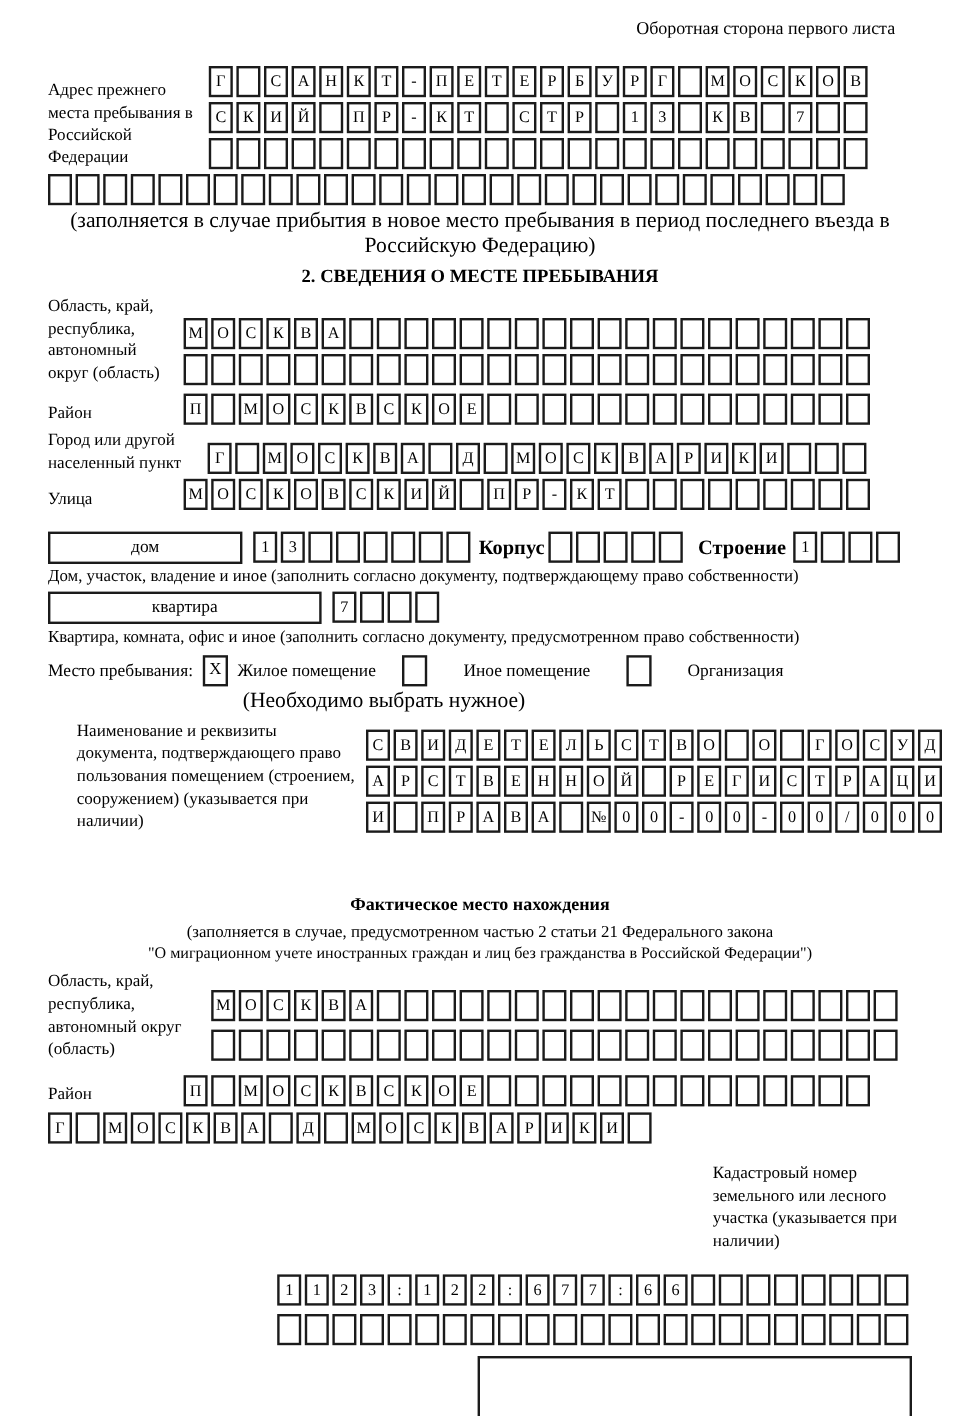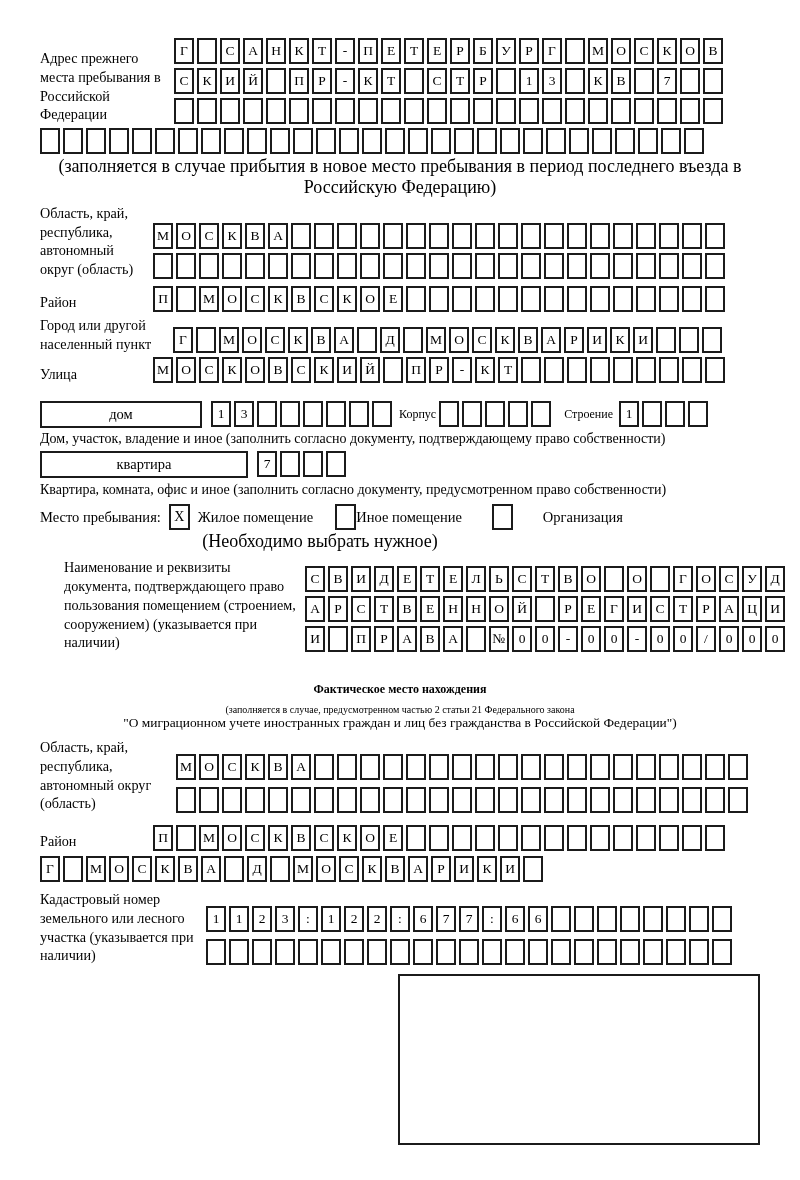--- a/index.html
+++ b/index.html
@@ -38,37 +38,38 @@
   }
   .note{ font-size:18px; text-align:center; }
   .note-left{ font-size:14px; text-align:left; }
   .sec-title{ text-align:center; font-weight:bold; font-size:15.5px; }
 
   .bigbox{
     box-sizing:border-box; border:2px solid #1b1b1b;
     height:27px; line-height:23px; text-align:center; font-size:14.5px;
     flex:0 0 auto;
   }
-  .inline-lbl{ font-size:12px; line-height:27px; flex:0 0 auto; }
+  .inline-lbl{ font-size:17px; line-height:27px; flex:0 0 auto;font-weight:bold; }
   .hrow{ display:flex; align-items:flex-start; }
   .ckbox{
     box-sizing:border-box; width:21px; height:26px; border:2px solid #1b1b1b;
     text-align:center; font-size:14px; line-height:22px; flex:0 0 auto;
   }
   .stay{ display:flex; align-items:center; font-size:14.5px; }
   .stamp{
     box-sizing:border-box; width:362px; height:171px;
     border:2px solid #1b1b1b; margin-left:358px;
   }
 </style>
 </head>
 <body>
 
 <div class="page">
 
+  <div class="hdr">Оборотная сторона первого листа</div>
 
   <div class="field" style="margin-top:22px;">
     <div class="lbl w-prev">Адрес прежнего места пребывания в Российской Федерации</div>
     <div class="rows">
       <div class="boxrow">
           <span class="cbox">Г</span>
           <span class="cbox"></span>
           <span class="cbox">С</span>
           <span class="cbox">А</span>
           <span class="cbox">Н</span>
@@ -172,20 +173,21 @@
       <span class="cbox"></span>
       <span class="cbox"></span>
       <span class="cbox"></span>
       <span class="cbox"></span>
       <span class="cbox"></span>
       <span class="cbox"></span>
       <span class="cbox"></span>
     </div>
   <div class="note" style="margin-top:2px;">(заполняется в случае прибытия в новое место пребывания в период последнего въезда в Российскую Федерацию)</div>
 
+  <div class="sec-title" style="margin-top:7px;">2. СВЕДЕНИЯ О МЕСТЕ ПРЕБЫВАНИЯ</div>
 
   <div class="field" style="margin-top:6px;">
     <div class="lbl w-narrow">Область, край, республика, автономный округ (область)</div>
     <div class="rows">
       <div class="boxrow">
           <span class="cbox">М</span>
           <span class="cbox">О</span>
           <span class="cbox">С</span>
           <span class="cbox">К</span>
           <span class="cbox">В</span>
@@ -356,36 +358,36 @@
     <div class="boxrow" style="margin-left:6px;">
         <span class="cbox">1</span>
         <span class="cbox"></span>
         <span class="cbox"></span>
         <span class="cbox"></span>
       </div>
   </div>
   <div class="note-left" style="margin-top:3px;">Дом, участок, владение и иное (заполнить согласно документу, подтверждающему право собственности)</div>
 
   <div class="hrow" style="margin-top:4px;">
-    <div class="bigbox" style="width:208px;">квартира</div>
+    <div class="bigbox" style="width:228px;">квартира</div>
     <div class="boxrow" style="margin-left:9px;">
         <span class="cbox">7</span>
         <span class="cbox"></span>
         <span class="cbox"></span>
         <span class="cbox"></span>
       </div>
   </div>
   <div class="note-left" style="margin-top:4px;">Квартира, комната, офис и иное (заполнить согласно документу, предусмотренном право собственности)</div>
 
   <div class="stay" style="margin-top:6px;">
     <span>Место пребывания:</span>
     <span class="ckbox" style="margin-left:8px;">X</span>
     <span style="margin-left:8px;">Жилое помещение</span>
     <span class="ckbox" style="margin-left:22px;"></span>
-    <span style="margin-left:0;">Иное помещение</span>
+    <span style="margin-left:30px;">Иное помещение</span>
     <span class="ckbox" style="margin-left:30px;"></span>
     <span style="margin-left:30px;">Организация</span>
   </div>
   <div class="note" style="margin-top:1px; width:560px;">(Необходимо выбрать нужное)</div>
 
   <div class="field" style="margin-top:6px;">
     <div class="lbl w-doc">Наименование и реквизиты документа, подтверждающего право пользования помещением (строением, сооружением) (указывается при наличии)</div>
     <div class="rows">
       <div class="boxrow">
           <span class="cbox">С</span>
@@ -452,22 +454,22 @@
           <span class="cbox">0</span>
           <span class="cbox">0</span>
           <span class="cbox">/</span>
           <span class="cbox">0</span>
           <span class="cbox">0</span>
           <span class="cbox">0</span>
         </div>
     </div>
   </div>
 
-  <div class="sec-title" style="margin-top:30px; font-size:12px;">Фактическое место нахождения</div>
-  <div class="note" style="margin-top:7px; font-size:10px;">(заполняется в случае, предусмотренном частью 2 статьи 21 Федерального закона</div>
+  <div class="sec-title" style="margin-top:52px; font-size:15px;">Фактическое место нахождения</div>
+  <div class="note" style="margin-top:7px; font-size:14px;">(заполняется в случае, предусмотренном частью 2 статьи 21 Федерального закона</div>
   <div class="note" style="font-size:13.4px;">"О миграционном учете иностранных граждан и лиц без гражданства в Российской Федерации")</div>
 
   <div class="field" style="margin-top:7px;">
     <div class="lbl w-areg">Область, край, республика, автономный округ (область)</div>
     <div class="rows rows-loose">
       <div class="boxrow">
           <span class="cbox">М</span>
           <span class="cbox">О</span>
           <span class="cbox">С</span>
           <span class="cbox">К</span>
@@ -574,21 +576,21 @@
         <span class="cbox">В</span>
         <span class="cbox">А</span>
         <span class="cbox">Р</span>
         <span class="cbox">И</span>
         <span class="cbox">К</span>
         <span class="cbox">И</span>
         <span class="cbox"></span>
       </div>
   </div>
 
-  <div class="field" style="margin-top:6px;">
+  <div class="field" style="margin-top:16px;flex-direction:column;">
     <div class="lbl w-cad">Кадастровый номер земельного или лесного участка (указывается при наличии)</div>
     <div class="rows rows-loose" style="margin-top:18px;">
       <div class="boxrow">
           <span class="cbox">1</span>
           <span class="cbox">1</span>
           <span class="cbox">2</span>
           <span class="cbox">3</span>
           <span class="cbox">:</span>
           <span class="cbox">1</span>
           <span class="cbox">2</span>

